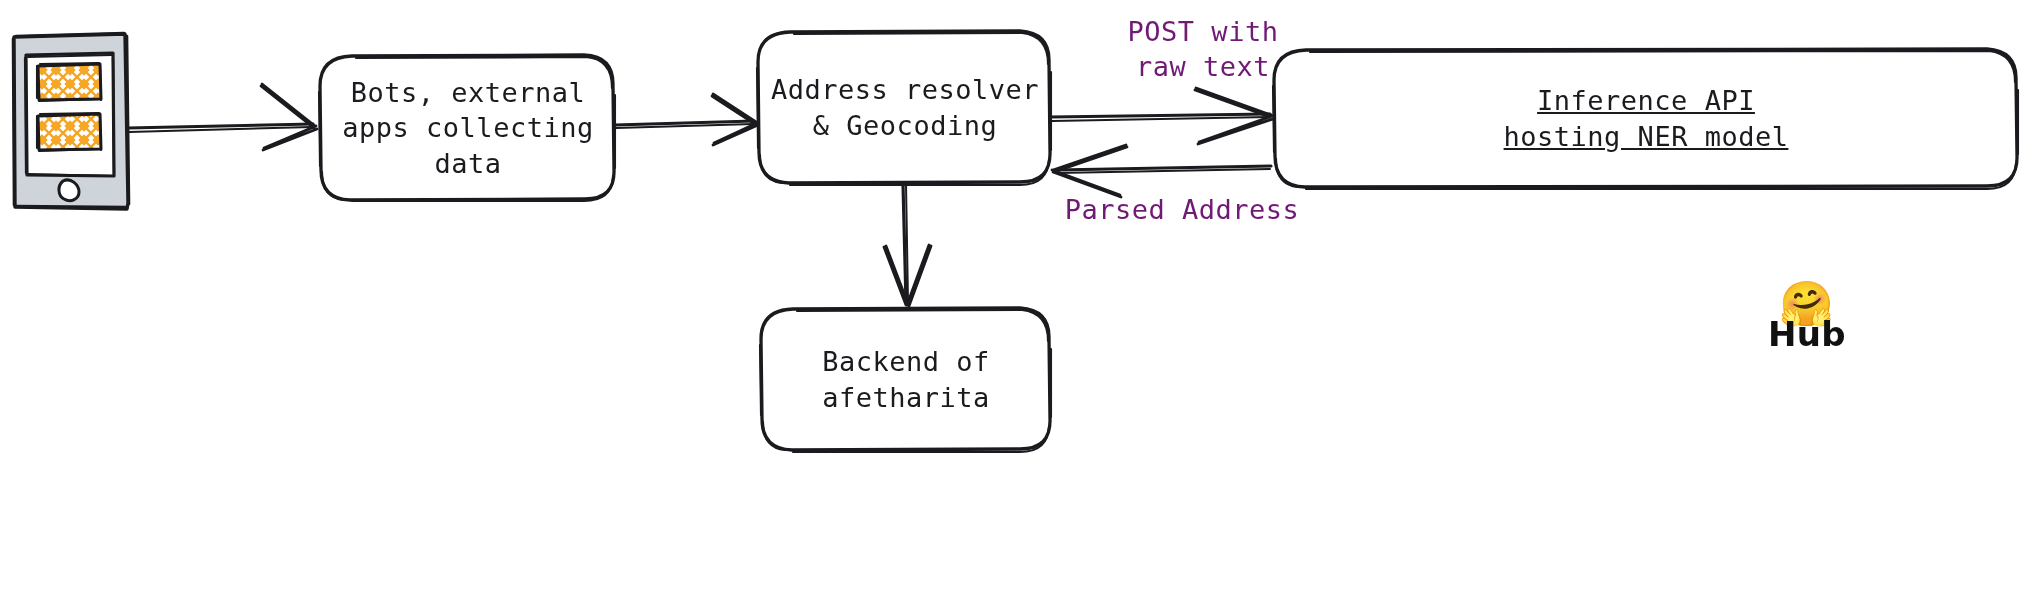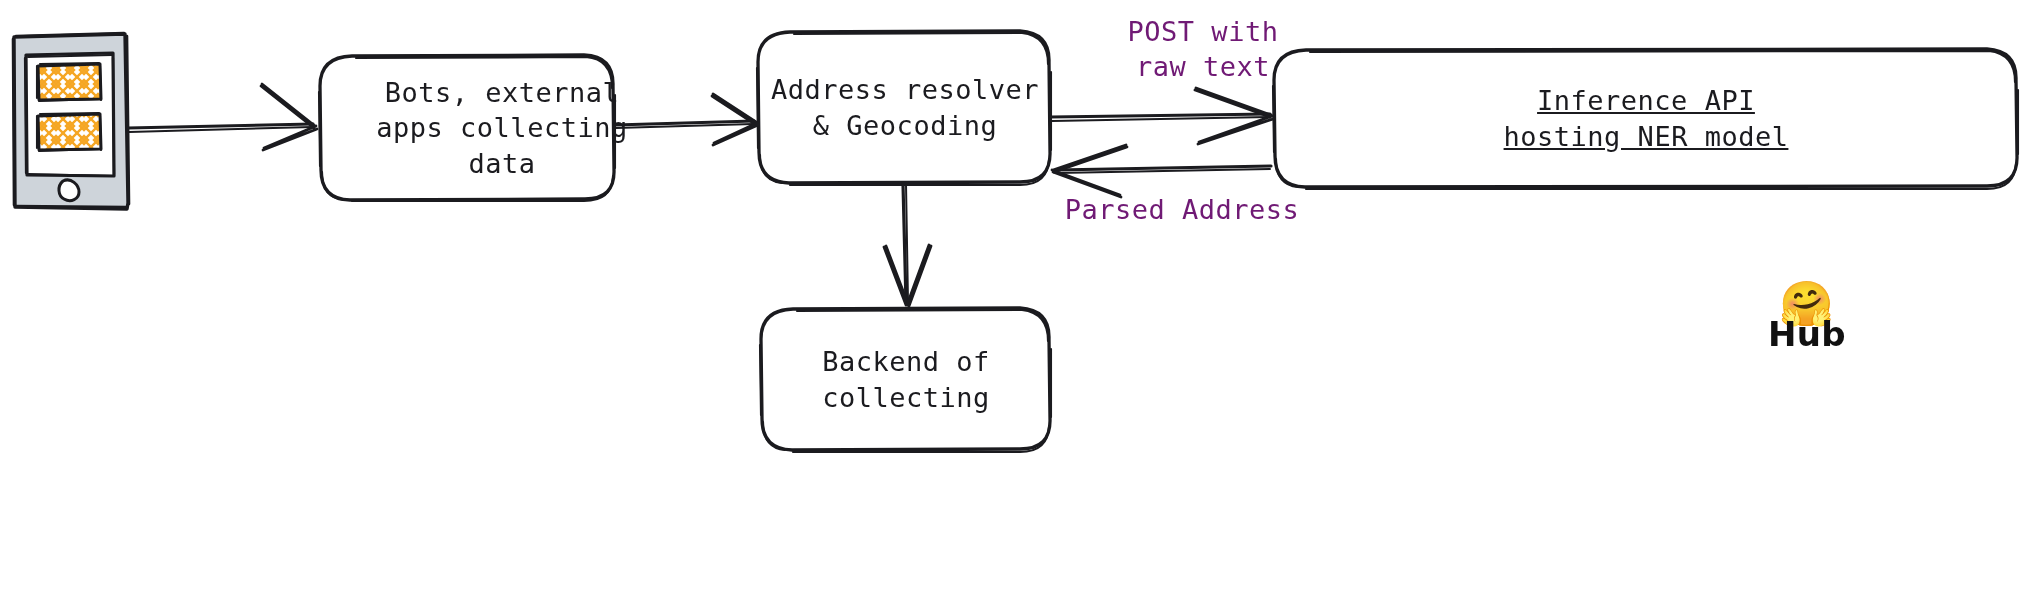--- a/index.html
+++ b/index.html
@@ -112,32 +112,32 @@
     </g>
 
     <g>
       <path d="M903 184 L906 303" fill="none" stroke="#1b1b1f" stroke-width="3.2" stroke-linecap="round"></path>
       <path d="M906 184 L908 302" fill="none" stroke="#1b1b1f" stroke-width="2" stroke-linecap="round"></path>
       <path d="M884 247 L906 305 M886 246 L908 304" fill="none" stroke="#1b1b1f" stroke-width="2.8" stroke-linecap="round"></path>
       <path d="M929 245 L907 305 M931 246 L909 306" fill="none" stroke="#1b1b1f" stroke-width="2.8" stroke-linecap="round"></path>
     </g>
   </svg>
 
-  <div class="nodetext" style="left:322px;top:56px;width:292px;height:144px;padding-left:34px;">Bots, external
+  <div class="nodetext" style="left:322px;top:56px;width:292px;height:144px;">Bots, external
 apps collecting
 data</div>
 
   <div class="nodetext" style="left:759px;top:32px;width:292px;height:151px;">Address resolver
 &amp; Geocoding</div>
 
   <div class="nodetext" style="left:1275px;top:50px;width:742px;height:137px;text-decoration:underline;">Inference API
 hosting NER model</div>
 
   <div class="nodetext" style="left:762px;top:309px;width:288px;height:141px;">Backend of
-collecting</div>
+afetharita</div>
 
   <div class="edgelabel" style="left:1053px;top:14px;width:300px;">POST with
 raw text</div>
 
   <div class="edgelabel" style="left:1042px;top:192px;width:280px;">Parsed Address</div>
 
   <div class="hubwrap" style="left:1742px;top:282px;width:130px;">
     <div class="hubemoji">🤗</div>
     <div class="hublabel">Hub</div>
   </div>

